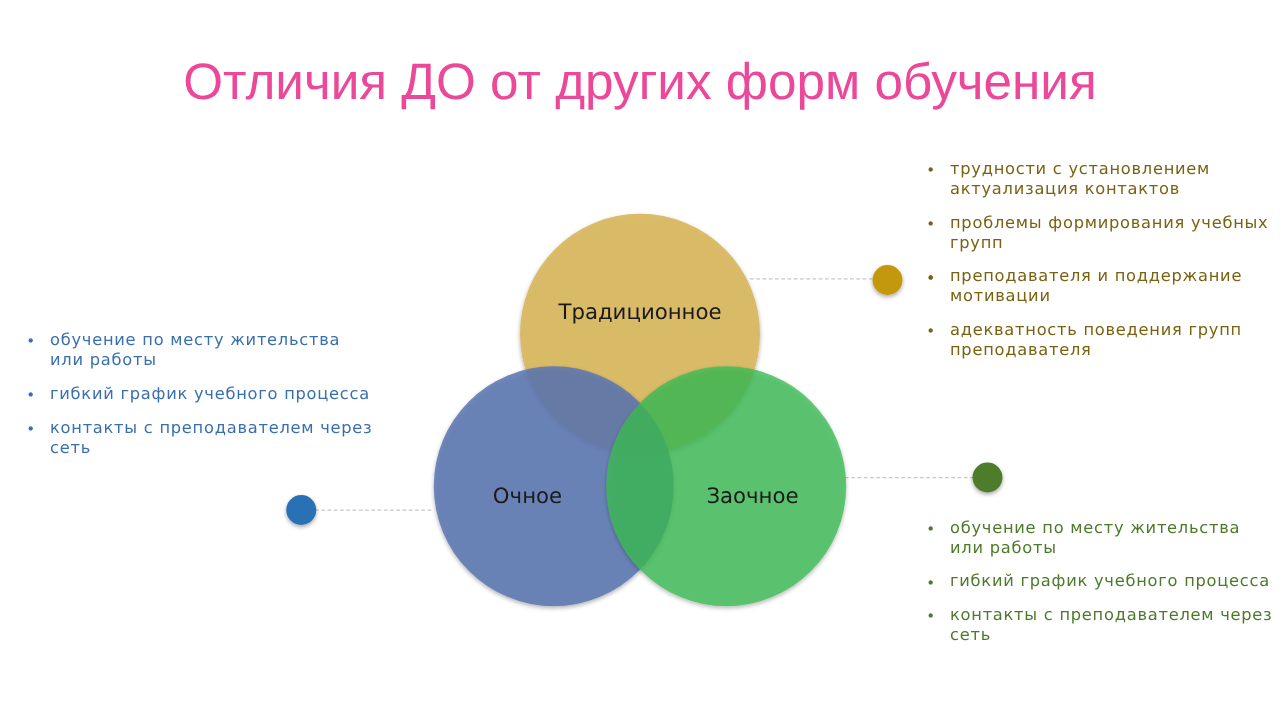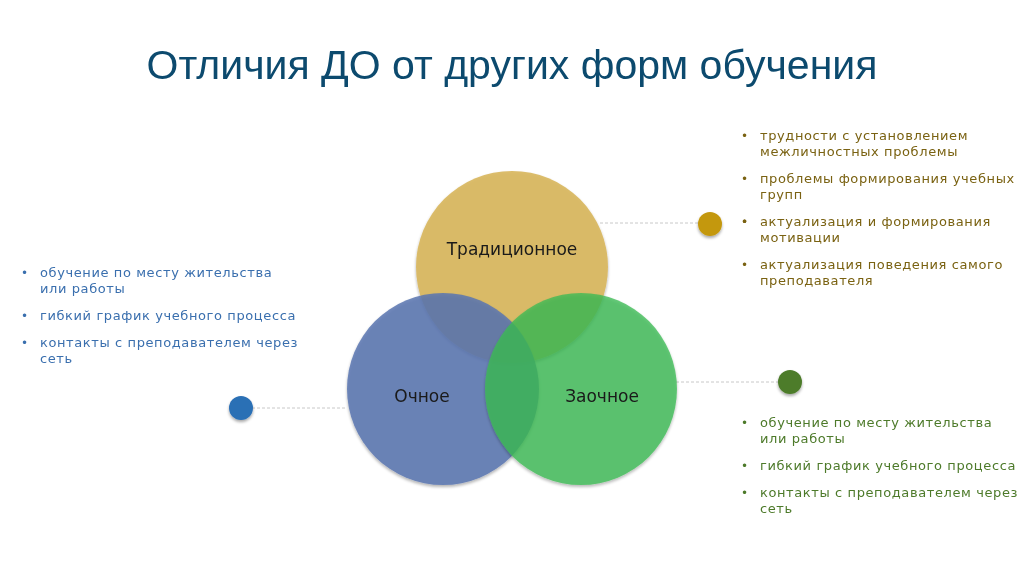--- a/index.html
+++ b/index.html
@@ -4,21 +4,21 @@
   <style>
     html, body { margin: 0; padding: 0; }
     body {
       width: 1024px; height: 574px; background: #ffffff;
       position: relative; overflow: hidden;
       font-family: "DejaVu Sans", sans-serif;
     }
     .title {
       position: absolute; left: 0; top: 42px; width: 1024px;
       text-align: center; font-family: "Liberation Sans", sans-serif;
-      font-size: 41px; color: #0c4a6e; letter-spacing: 0px;
+      font-size: 41px; color: #ec4899; letter-spacing: 0px;
     }
     .venn { position: absolute; left: 0; top: 0; width: 1024px; height: 574px; }
     .list {
       position: absolute; margin: 0; padding: 0; list-style: none;
       font-family: "DejaVu Sans", sans-serif; font-size: 13px; line-height: 16px;
       letter-spacing: 0.6px;
     }
     .list li { position: relative; padding-left: 19px; margin-bottom: 11px; }
     .list li .bullet {
       position: absolute; left: 0; top: 0; font-size: 12px;
@@ -67,24 +67,24 @@
   <circle cx="241" cy="408" r="12" fill="#2b6fb5" filter="url(#sh)"></circle>
 </svg>
 
 <ul class="list list-left">
   <li><span class="bullet">•</span><span>обучение по месту жительства или работы</span></li>
   <li><span class="bullet">•</span><span>гибкий график учебного процесса</span></li>
   <li><span class="bullet">•</span><span>контакты с преподавателем через сеть</span></li>
 </ul>
 
 <ul class="list list-right-top">
-  <li><span class="bullet">•</span><span>трудности с установлением межличностных проблемы</span></li>
+  <li><span class="bullet">•</span><span>трудности с установлением актуализация контактов</span></li>
   <li><span class="bullet">•</span><span>проблемы формирования учебных групп</span></li>
   <li><span class="bullet">•</span></li>
-  <li><span class="bullet">•</span><span>актуализация и формирования мотивации</span></li>
-  <li><span class="bullet">•</span><span>актуализация поведения самого преподавателя</span></li>
+  <li><span class="bullet">•</span><span>преподавателя и поддержание мотивации</span></li>
+  <li><span class="bullet">•</span><span>адекватность поведения групп преподавателя</span></li>
 </ul>
 
 <ul class="list list-right-bottom">
   <li><span class="bullet">•</span><span>обучение по месту жительства или работы</span></li>
   <li><span class="bullet">•</span><span>гибкий график учебного процесса</span></li>
   <li><span class="bullet">•</span><span>контакты с преподавателем через сеть</span></li>
 </ul>
 
 </body></html>

